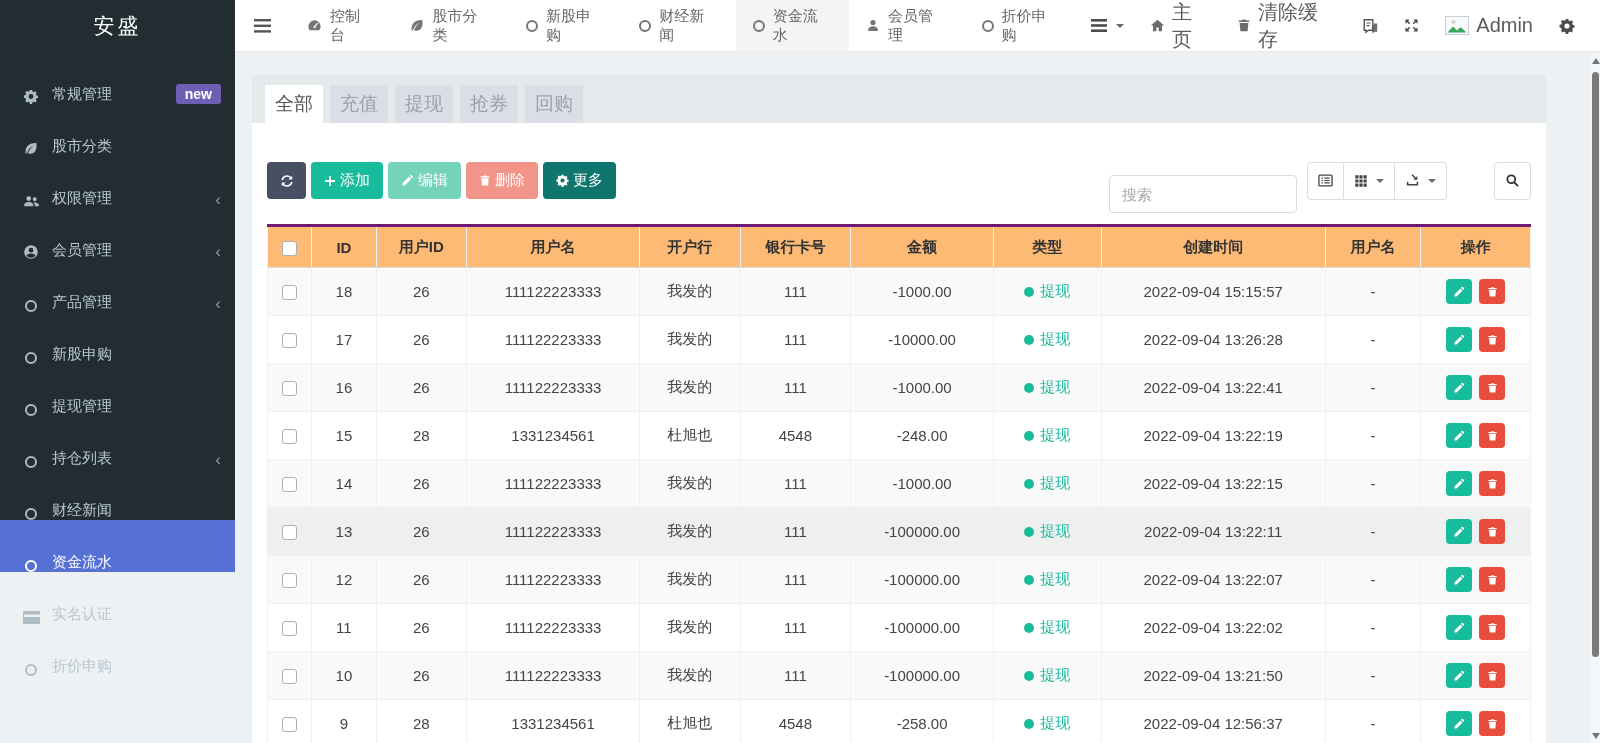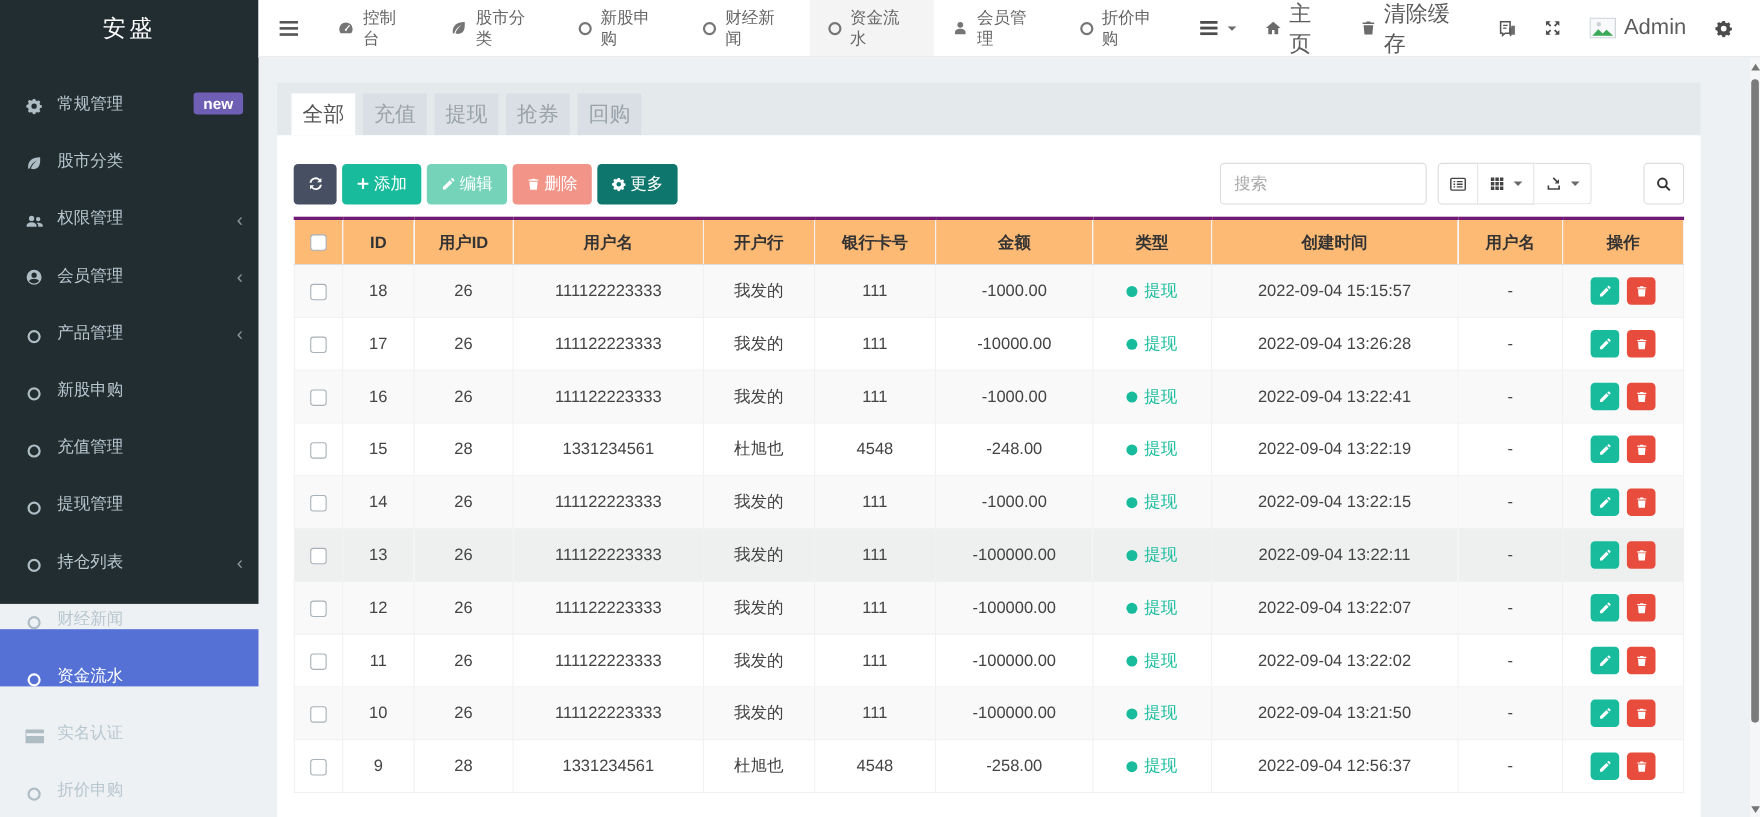--- a/index.html
+++ b/index.html
@@ -58,21 +58,21 @@
          display:inline-flex; align-items:center; gap:4px; padding:0 13px; cursor:pointer; margin-right:5px;
          font-family:inherit; }
   .btn-refresh { background:#474f63; width:39px; justify-content:center; padding:0; }
   .btn-add    { background:#18bc9c; }
   .btn-edit   { background:#74d3b9; }
   .btn-del    { background:#f29488; }
   .btn-more   { background:#0f766e; }
 
   .spacer { flex:1; }
   .search-input { width:188px; height:38px; border:1px solid #dcdcdc; border-radius:4px;
-                  padding:0 12px; font-size:15px; color:#555; font-family:inherit; }
+                  padding:0 12px; font-size:15px; color:#555; font-family:inherit;margin-top:27px; }
   .search-input::placeholder { color:#a9a9a9; }
   .btn-group { display:flex; margin-left:10px; }
   .tool-btn { height:38px; padding:0 10px; background:#fff; border:1px solid #dcdcdc;
               display:flex; align-items:center; justify-content:center; gap:6px; color:#4a4a4a; cursor:pointer; }
   .btn-group .tool-btn + .tool-btn { border-left:none; }
   .btn-group .tool-btn:first-child { border-radius:4px 0 0 4px; }
   .btn-group .tool-btn:last-child  { border-radius:0 4px 4px 0; }
   .gap45 { width:47px; }
   .btn-search { border-radius:4px; }
 
@@ -147,26 +147,20 @@
           <span class="ring"></span>
         </span>
         <span>产品管理</span>
         <span class="chev">‹</span>
       </div>
       <div class="menu-item">
         <span class="icn mi-icon nt-icon">
           <span class="ring"></span>
         </span>
         <span>新股申购</span>
-      </div>
-      <div class="menu-item">
-        <span class="icn mi-icon nt-icon">
-          <span class="ring"></span>
-        </span>
-        <span>充值管理</span>
       </div>
       <div class="menu-item">
         <span class="icn mi-icon nt-icon">
           <span class="ring"></span>
         </span>
         <span>提现管理</span>
       </div>
       <div class="menu-item">
         <span class="icn mi-icon nt-icon">
           <span class="ring"></span>

